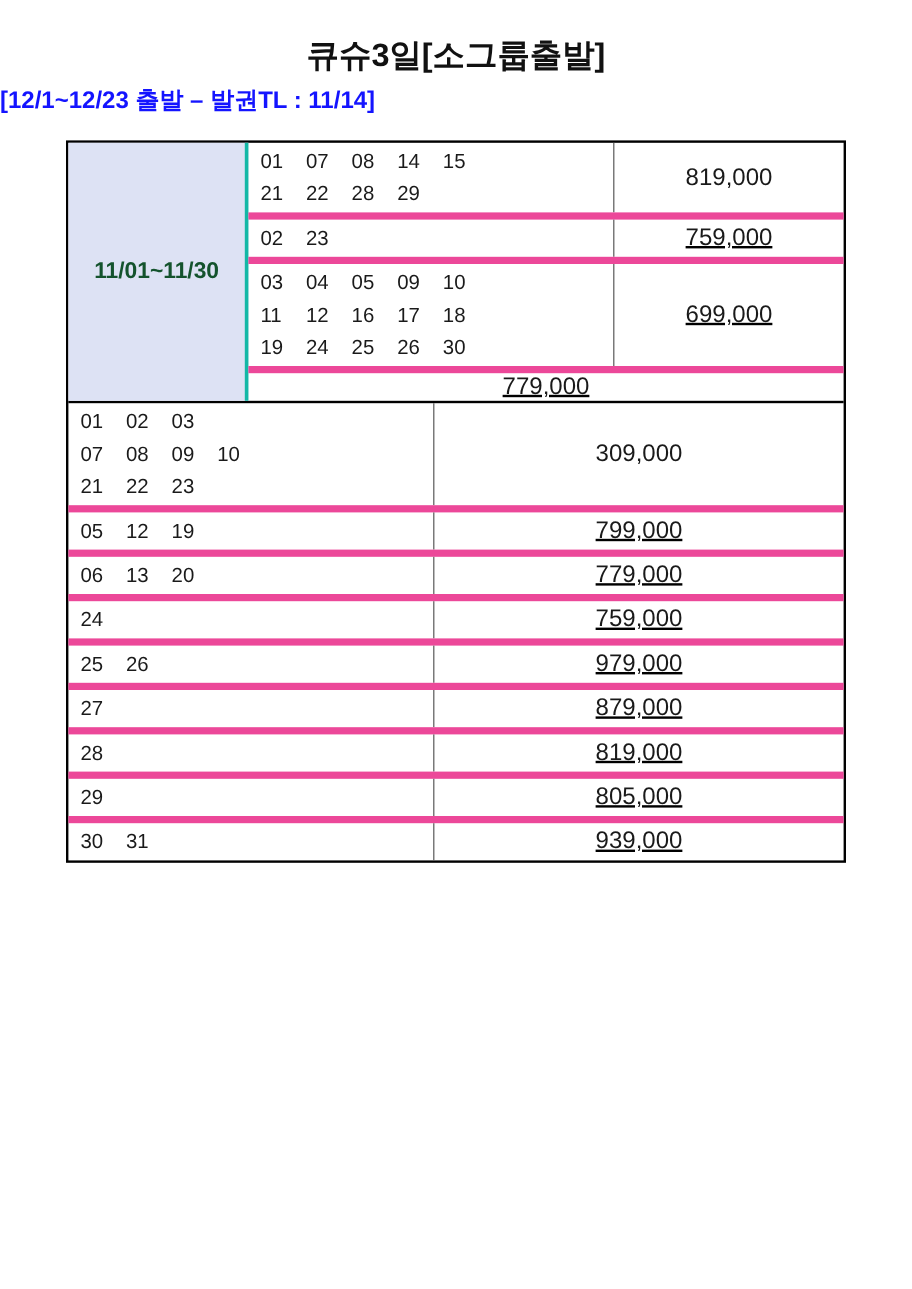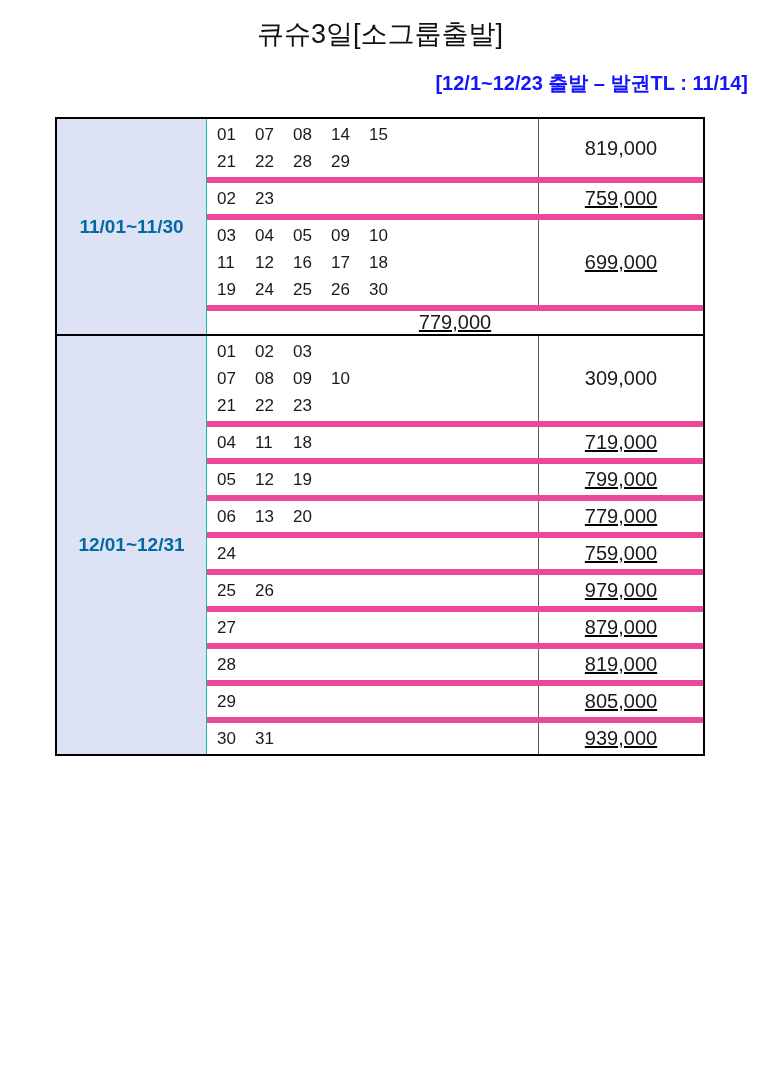--- a/index.html
+++ b/index.html
@@ -5,60 +5,60 @@
   html,body{margin:0;padding:0;background:#fff;}
   .page{
     position:relative;
     width:760px;height:1074px;
     background:#ffffff;
     font-family:"Liberation Sans","DejaVu Sans",sans-serif;
     overflow:hidden;
   }
   .title{
     margin:0;
-    padding-top:16px;
+    padding-top:28px;
     text-align:center;
     font-size:27px;
-    font-weight:normal;
+    font-weight:bold;
     color:#111;
     letter-spacing:0px;
   }
   .subtitle{
-    margin:12px;
+    margin:0;
     padding-top:6px;
-    text-align:right;
+    text-align:left;
     font-size:20px;
     font-weight:bold;
     color:var(--subtitle-color,#1414ff);
   }
   .price-table{
     position:absolute;
     left:55px;top:117px;
     width:650px;
     border:2px solid #000;
     box-sizing:border-box;
     background:#fff;
   }
   .group{display:flex;align-items:stretch;}
   .group-sep{border-top:2px solid #000;}
   .month-cell{
     width:150px;
     box-sizing:border-box;
     background:var(--month-bg,#dde2f4);
-    border-right:1px solid #14b8a6;
+    border-right:3px solid #14b8a6;
     display:flex;align-items:center;justify-content:center;
     font-weight:bold;
     font-size:19px;
-    color:#0369a1;
+    color:#14532d;
   }
   .rows{flex:1;display:flex;flex-direction:column;}
   .row{display:flex;align-items:stretch;}
   .row-sep{border-top:6px solid #ec4899;text-decoration:underline;}
   .days-cell{
-    width:332px;
+    width:305px;
     box-sizing:border-box;
     padding:2px 0 2px 10px;
     border-right:1px solid #595959;
     font-size:17px;
     line-height:27px;
     color:#1a1a1a;
   }
   .day-line{white-space:nowrap;}
   .day{display:inline-block;width:38px;}
   .price-cell{
@@ -98,35 +98,28 @@
               <div class="day-line"><span class="day">19</span><span class="day">24</span><span class="day">25</span><span class="day">26</span><span class="day">30</span></div>
             </div>
             <div class="price-cell">699,000</div>
           </div>
           <div class="row row-sep">
             <div class="price-cell">779,000</div>
           </div>
         </div>
       </div>
       <div class="group group-sep">
-        <div class="month-cell">12/01~12/31</div>
         <div class="rows">
           <div class="row">
             <div class="days-cell">
               <div class="day-line"><span class="day">01</span><span class="day">02</span><span class="day">03</span></div>
               <div class="day-line"><span class="day">07</span><span class="day">08</span><span class="day">09</span><span class="day">10</span></div>
               <div class="day-line"><span class="day">21</span><span class="day">22</span><span class="day">23</span></div>
             </div>
             <div class="price-cell">309,000</div>
-          </div>
-          <div class="row row-sep">
-            <div class="days-cell">
-              <div class="day-line"><span class="day">04</span><span class="day">11</span><span class="day">18</span></div>
-            </div>
-            <div class="price-cell">719,000</div>
           </div>
           <div class="row row-sep">
             <div class="days-cell">
               <div class="day-line"><span class="day">05</span><span class="day">12</span><span class="day">19</span></div>
             </div>
             <div class="price-cell">799,000</div>
           </div>
           <div class="row row-sep">
             <div class="days-cell">
               <div class="day-line"><span class="day">06</span><span class="day">13</span><span class="day">20</span></div>

